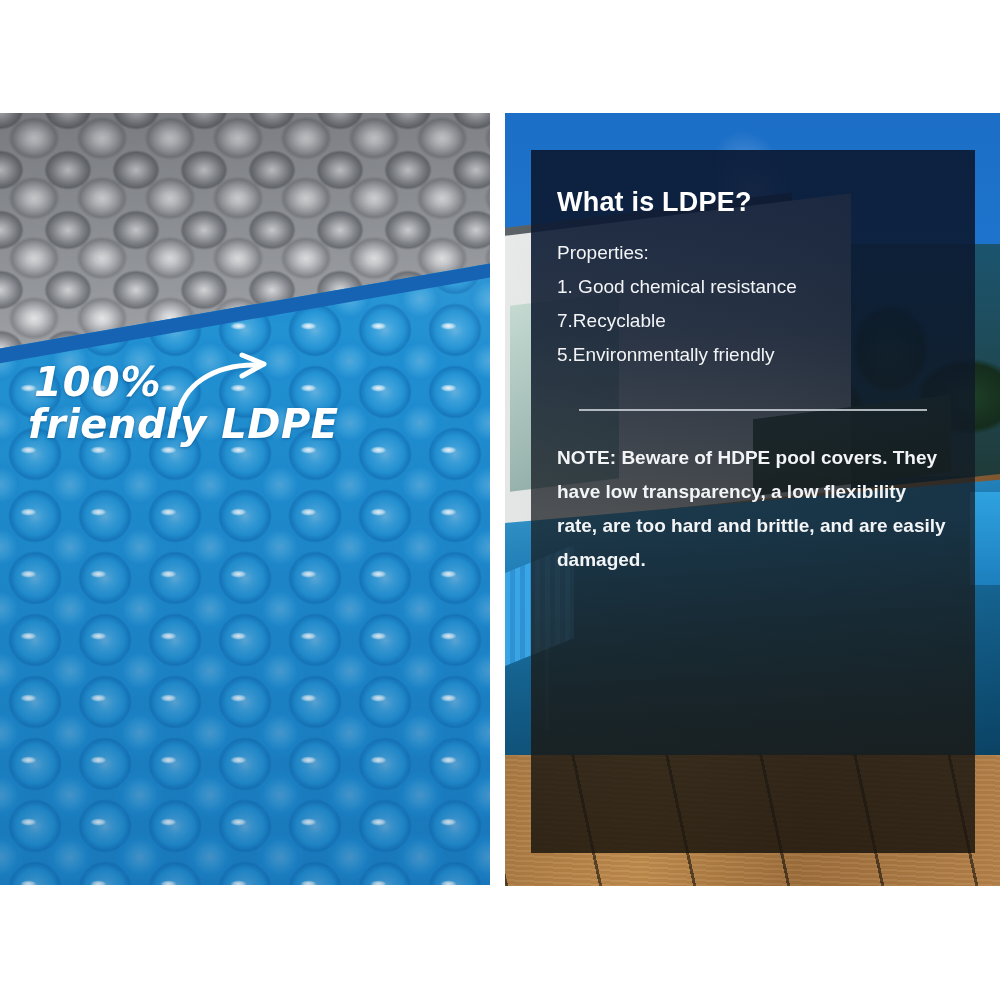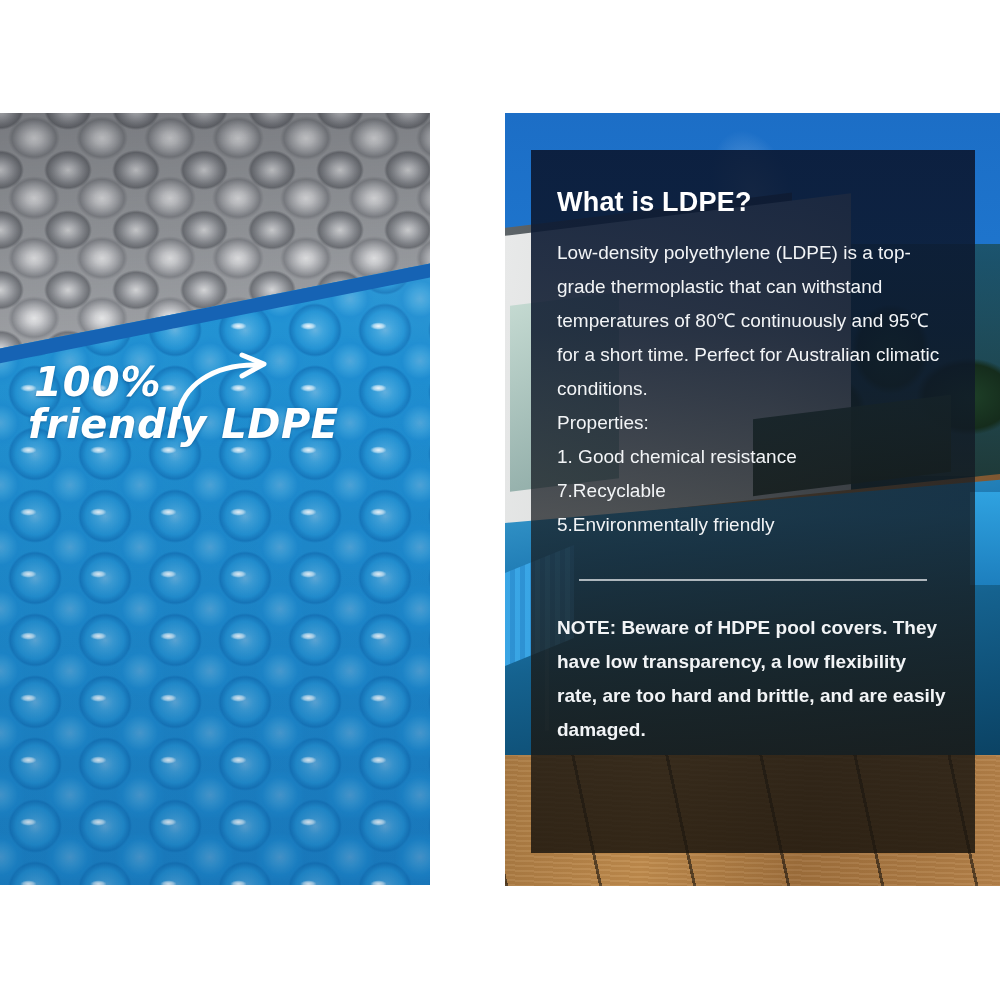--- a/index.html
+++ b/index.html
@@ -3,21 +3,21 @@
 <meta charset="utf-8">
 <style>
   * { margin:0; padding:0; box-sizing:border-box; }
   html,body { width:1000px; height:1000px; background:#ffffff; }
   body { font-family:"Liberation Sans", sans-serif; overflow:hidden; }
 
   .stage { position:relative; width:1000px; height:1000px; background:#fff; }
 
   
   .left-panel{
-    position:absolute; left:0; top:113px; width:430px; height:772px;
+    position:absolute; left:0; top:113px; width:490px; height:772px;
     overflow:hidden; background:#a21caf;
   }
   
   .silver-layer{
     position:absolute; inset:0;
     background:
       radial-gradient(ellipse 26px 22px at 50% 42%, rgba(255,255,255,.85) 0%, rgba(238,238,240,.6) 28%, rgba(150,152,158,.45) 62%, rgba(96,99,106,.55) 85%, rgba(70,73,80,.25) 100%),
       linear-gradient(#c8cacd,#bfc1c5);
     background-size: 68px 60px, 100% 100%;
     background-position: 0 0, 0 0;
@@ -229,21 +229,20 @@
     <div class="photo-pool-edge"></div>
     <div class="photo-pool"></div>
     <div class="photo-pool-refl"></div>
     <div class="photo-tile"></div>
     <div class="photo-blue-strip"></div>
     <div class="photo-deck-bottom"></div>
     <div class="photo-deck-grain"></div>
 
     <div class="overlay">
       <div class="ov-title">What is LDPE?</div>
-      <div class="ov-para">Low-density polyethylene (LDPE) is a top-grade thermoplastic that can withstand temperatures of 80℃ continuously and 95℃ for a short time. Perfect for Australian climatic conditions.</div>
       <div class="ov-props-head">Properties:</div>
       <ul class="ov-list">
         <li>1. Good chemical resistance</li>
         <li>7.Recyclable</li>
         <li>5.Environmentally friendly</li>
       </ul>
       <div class="ov-divider"></div>
       <div class="ov-note">NOTE: Beware of HDPE pool covers. They have low transparency, a low flexibility rate, are too hard and brittle, and are easily damaged.</div>
     </div>
   </div>

